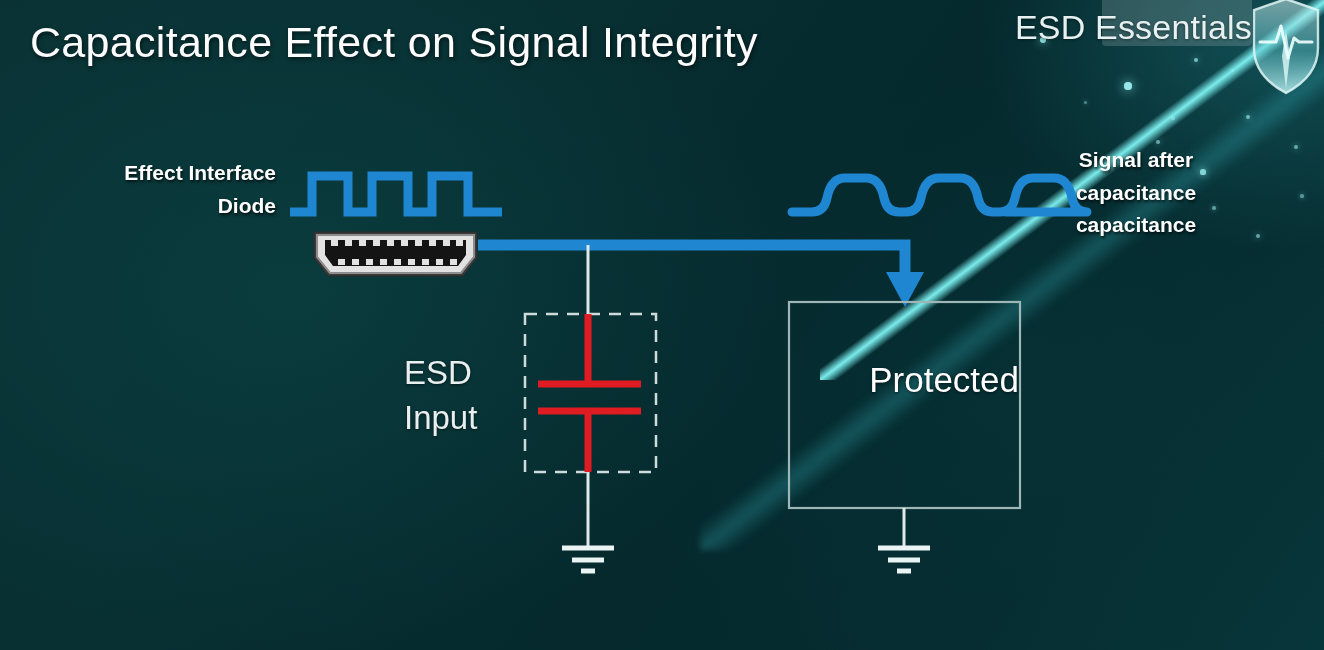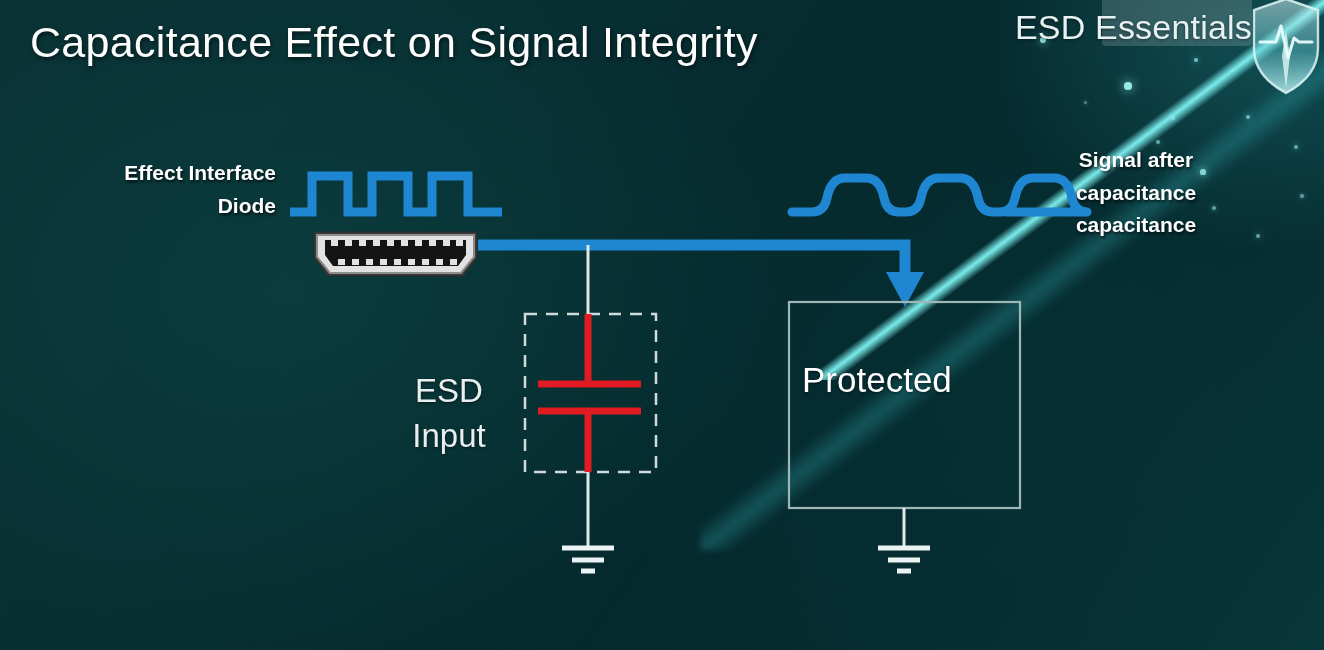--- a/index.html
+++ b/index.html
@@ -57,29 +57,28 @@
     position:absolute;color:#ffffff;font-weight:bold;font-size:21px;
     line-height:1.55;text-shadow:1px 2px 3px rgba(0,0,0,.72);
   }
   #label-input{left:88px;top:157px;width:188px;text-align:right;}
   #label-output{left:1026px;top:144px;width:220px;text-align:center;}
   .label-line{display:block;}
   
   #circuit{position:absolute;left:0;top:0;width:1324px;height:650px;}
   
   #esd-diode-label{
-    position:absolute;left:404px;top:369px;width:90px;text-align:center;
+    position:absolute;left:404px;top:351px;width:90px;text-align:left;
     font-size:33px;color:#e9eeee;line-height:1.35;
     text-shadow:0 1px 3px rgba(0,0,0,.55);
   }
   #protected-label{
-    position:absolute;left:789px;top:352px;width:230px;text-align:left;
+    position:absolute;left:789px;top:352px;width:230px;text-align:right;
     font-size:35px;color:#ffffff;line-height:1.62;
     text-shadow:0 1px 3px rgba(0,0,0,.55);
-    padding-left:13px;
   }
   .txt-line{display:block;}
 </style>
 </head>
 <body>
 
 <div id="stage">
 
   <div class="ray" id="ray-soft"></div>
   <div class="ray" id="ray-main"></div>

